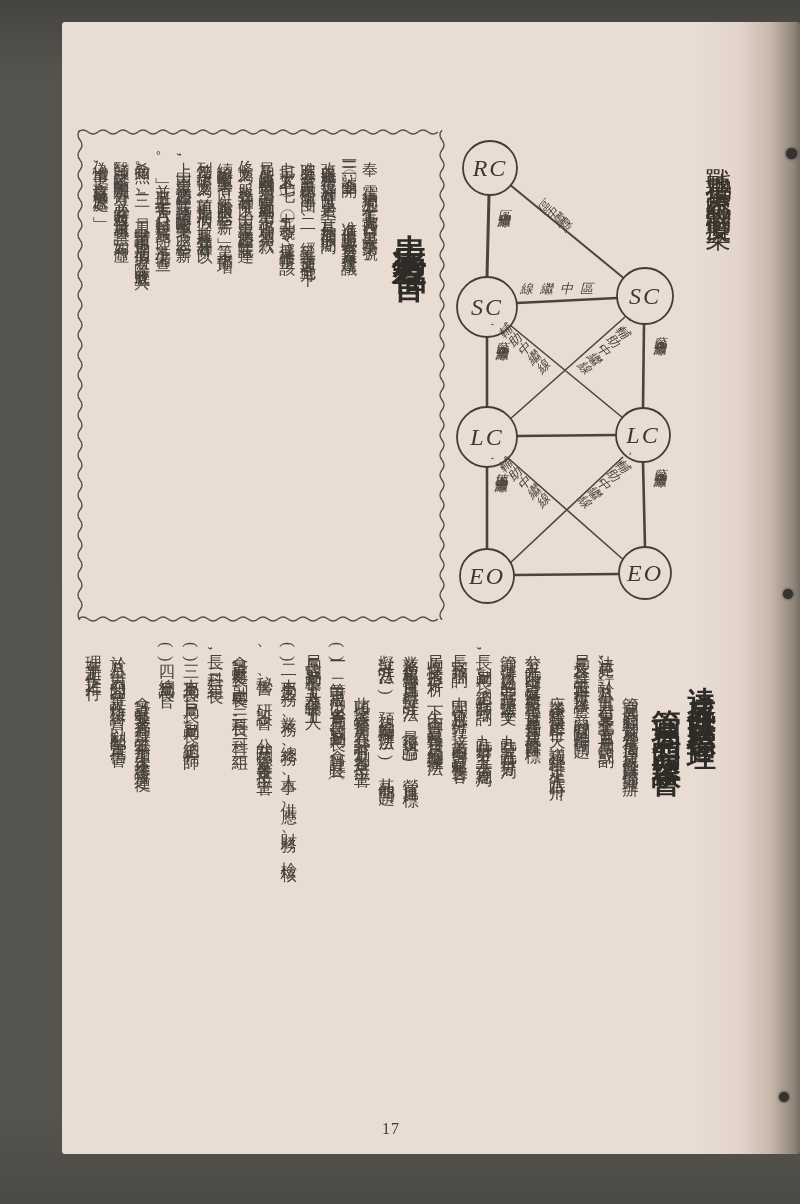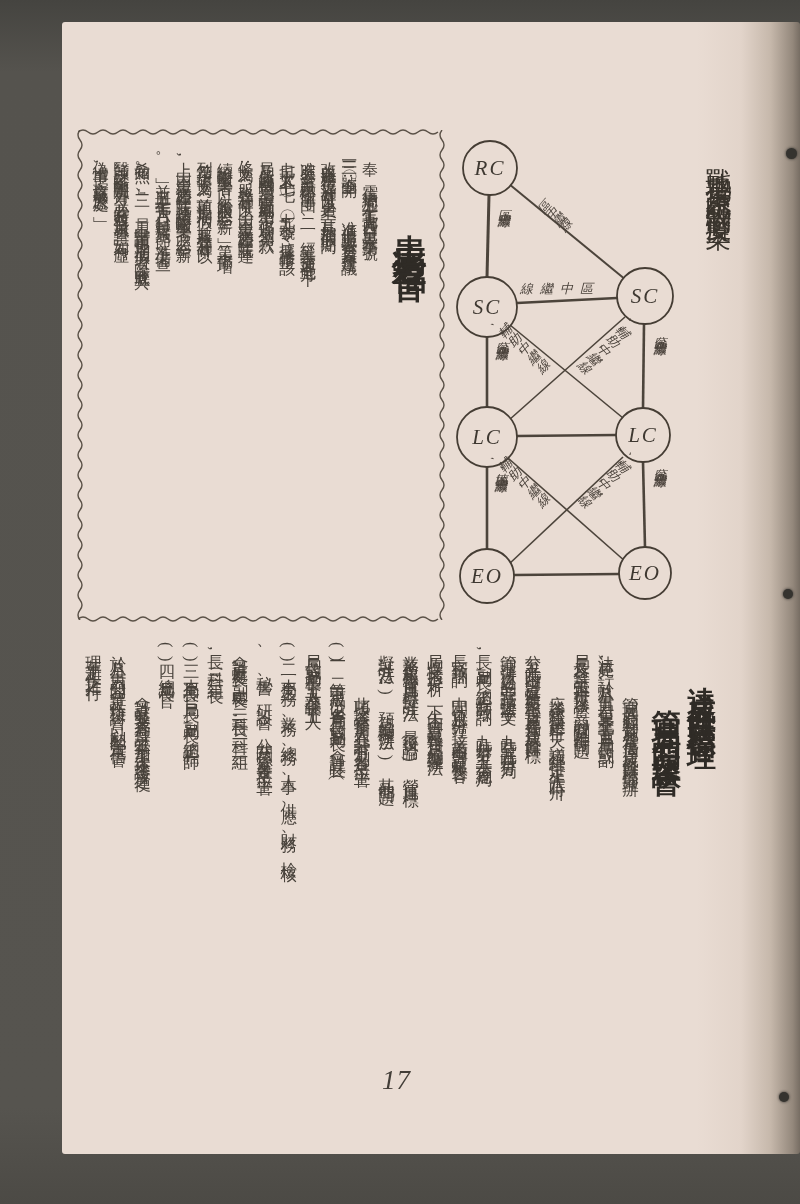--- a/index.html
+++ b/index.html
@@ -13,26 +13,26 @@
   .box-title{position:absolute;left:386px;top:207px;height:230px;font-size:34px;font-weight:bold;letter-spacing:8px;color:#2f2b26;}
   .art-title{position:absolute;height:320px;font-size:29px;font-weight:bold;letter-spacing:8px;color:#2f2b26;}
   #art-title-1{left:682px;top:663px;}
   #art-title-2{left:647px;top:687px;}
   .cols{position:absolute;overflow:hidden;color:#47413a;}
   .cols .col{line-height:inherit;}
   #sick-cols{left:90px;top:149px;width:290px;height:462px;font-size:16px;letter-spacing:3.5px;line-height:20.7px;}
   #art-cols{left:80px;top:642px;width:562px;height:492px;font-size:16.5px;letter-spacing:4.2px;line-height:24.4px;}
   .wave{position:absolute;}
   .node-label{position:absolute;width:54px;height:26px;display:flex;align-items:center;justify-content:center;
-    font-size:21px;font-style:italic;font-weight:500;color:#3e3831;letter-spacing:2px;}
+    font-size:24px;font-style:italic;font-weight:500;color:#3e3831;letter-spacing:2px;}
   .hand{position:absolute;color:#4a423b;font-style:italic;}
   .hand.v{writing-mode:vertical-rl;text-orientation:upright;}
   .edge-label{font-size:12.5px;letter-spacing:2px;}
   .aux-label{font-size:13px;letter-spacing:0px;height:150px;}
-  .page-num{position:absolute;left:382px;top:1065px;font-size:27px;color:#433e38;letter-spacing:1px;font-style:italic;}
+  .page-num{position:absolute;left:382px;top:1120px;font-size:16px;color:#433e38;letter-spacing:1px;}
   svg{display:block;}
 </style>
 </head>
 <body>
 
 <div id="photo">
 
   <div id="paper"></div>
 
   <div class="hole" style="left:786px;top:148px;width:11px;height:11px;"></div>

